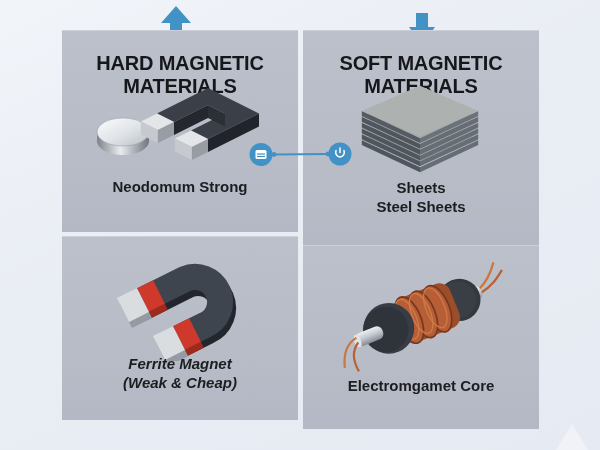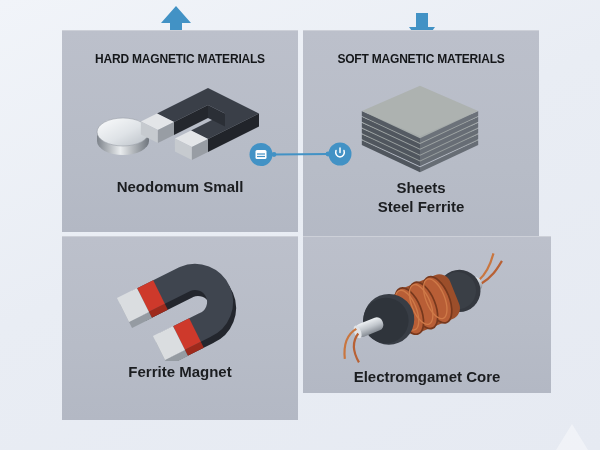--- a/index.html
+++ b/index.html
@@ -9,33 +9,33 @@
     font-family:"Liberation Sans","DejaVu Sans",sans-serif;
   }
   .panel{
     position:absolute;
     background:linear-gradient(180deg,#bcc0cb 0%,#b7bcc7 60%,#b3b8c4 100%);
     box-shadow:inset 0 1px 0 rgba(255,255,255,0.25);
   }
   .panel-hard{left:62px;top:30px;width:236px;height:202px;}
   .panel-soft{left:303px;top:30px;width:236px;height:230px;}
   .panel-ferrite{left:62px;top:236px;width:236px;height:184px;}
-  .panel-electro{left:303px;top:236px;width:236px;height:157px;padding-left:12px;}
+  .panel-electro{left:303px;top:245px;width:236px;height:184px;}
   .panel-title{
     position:absolute;top:22px;left:0;width:100%;
-    text-align:center;font-size:12px;font-weight:800;letter-spacing:-0.2px;
+    text-align:center;font-size:20px;font-weight:800;letter-spacing:-0.2px;
     color:#15171a;margin:0;
   }
   .caption{
     position:absolute;left:0;width:100%;text-align:center;
     font-size:15px;font-weight:700;color:#1b1d20;line-height:19px;
   }
   .cap-hard{top:147px;}
   .cap-soft{top:148px;}
-  .cap-ferrite{top:126px;}
+  .cap-ferrite{top:118px;font-style:italic;}
   .cap-electro{top:131px;}
   .illus{position:absolute;display:block;}
   .arrow{position:absolute;display:block;}
   .connector{position:absolute;left:248px;top:141px;width:105px;height:28px;}
   .watermark{
     position:absolute;right:12px;bottom:0;width:0;height:0;
     border-left:16px solid transparent;border-right:16px solid transparent;
     border-bottom:26px solid rgba(255,255,255,0.4);
   }
 </style>
@@ -75,21 +75,21 @@
       <polygon points="147,33.5 130,25 130,38 147,46.5" fill="#2b2f36"></polygon>
       <polygon points="130,25 96,42 96,55 130,38" fill="#24272d"></polygon>
       <polygon points="79,33.5 96,42 79.9,50.1 62.9,41.6" fill="#e3e5e8"></polygon>
       <polygon points="79.9,50.1 62.9,41.6 62.9,54.6 79.9,63.1" fill="#c6cacf"></polygon>
       <polygon points="96,42 79.9,50.1 79.9,63.1 96,55" fill="#989da4"></polygon>
       <polygon points="113,50.5 130,59 113.9,67.1 96.9,58.6" fill="#e3e5e8"></polygon>
       <polygon points="113.9,67.1 96.9,58.6 96.9,71.6 113.9,80.1" fill="#c6cacf"></polygon>
       <polygon points="130,59 113.9,67.1 113.9,80.1 130,72" fill="#989da4"></polygon>
     </svg>
     <div class="caption cap-hard">
-      <div>Neodomum Small</div>
+      <div>Neodomum Strong</div>
     </div>
   </section>
 
   <section class="panel panel-soft">
     <h2 class="panel-title">SOFT MAGNETIC MATERIALS</h2>
     <svg class="illus" style="left:47px;top:50px;" width="140" height="97" viewBox="0 0 140 100">
       <g>
         <polygon points="10,62 70,90 70,95 10,67" fill="#50565e"></polygon>
         <polygon points="130,62 70,90 70,95 130,67" fill="#676d75"></polygon>
         <polygon points="70,36 130,62 70,88 10,62" fill="#989e9e"></polygon>
@@ -105,21 +105,21 @@
         <polygon points="10,38 70,66 70,71 10,43" fill="#50565e"></polygon>
         <polygon points="130,38 70,66 70,71 130,43" fill="#676d75"></polygon>
         <polygon points="70,12 130,38 70,64 10,38" fill="#a5abaa"></polygon>
         <polygon points="10,32 70,60 70,65 10,37" fill="#555b63"></polygon>
         <polygon points="130,32 70,60 70,65 130,37" fill="#6c727a"></polygon>
         <polygon points="70,6 130,32 70,58 10,32" fill="#adb2b0"></polygon>
       </g>
     </svg>
     <div class="caption cap-soft">
       <div>Sheets</div>
-      <div>Steel Ferrite</div>
+      <div>Steel Sheets</div>
     </div>
   </section>
 
   <section class="panel panel-ferrite">
     <svg class="illus" style="left:45px;top:15px;" width="150" height="110" viewBox="0 0 150 110">
       <g fill="none" stroke-linejoin="round">
 
         <g transform="translate(3,6)">
           <path d="M30,52 L78,28 A25,25 0 0 1 98,74 L58,94" stroke="#23262d" stroke-width="26"></path>
           <path d="M36,49 L52,41" stroke="#9e2a1c" stroke-width="26"></path>
@@ -130,20 +130,21 @@
 
         <path d="M30,52 L78,28 A25,25 0 0 1 98,74 L58,94" stroke="#3f454f" stroke-width="26"></path>
         <path d="M36,49 L52,41" stroke="#ce392b" stroke-width="26"></path>
         <path d="M72,87 L88,79" stroke="#ce392b" stroke-width="26"></path>
         <path d="M16,59 L36,49" stroke="#dadde0" stroke-width="27"></path>
         <path d="M52,97 L72,87" stroke="#dadde0" stroke-width="27"></path>
       </g>
     </svg>
     <div class="caption cap-ferrite">
       <div>Ferrite Magnet</div>
+      <div>(Weak &amp; Cheap)</div>
     </div>
   </section>
 
   <section class="panel panel-electro">
     <svg class="illus" style="left:22px;top:12px;" width="190" height="115" viewBox="-15 -10 225 135">
       <defs>
         <linearGradient id="shaftGrad" x1="0" y1="0" x2="0" y2="1">
           <stop offset="0" stop-color="#eceff2"></stop>
             <stop offset="0.5" stop-color="#c2c7cd"></stop>
             <stop offset="1" stop-color="#868c94"></stop>

